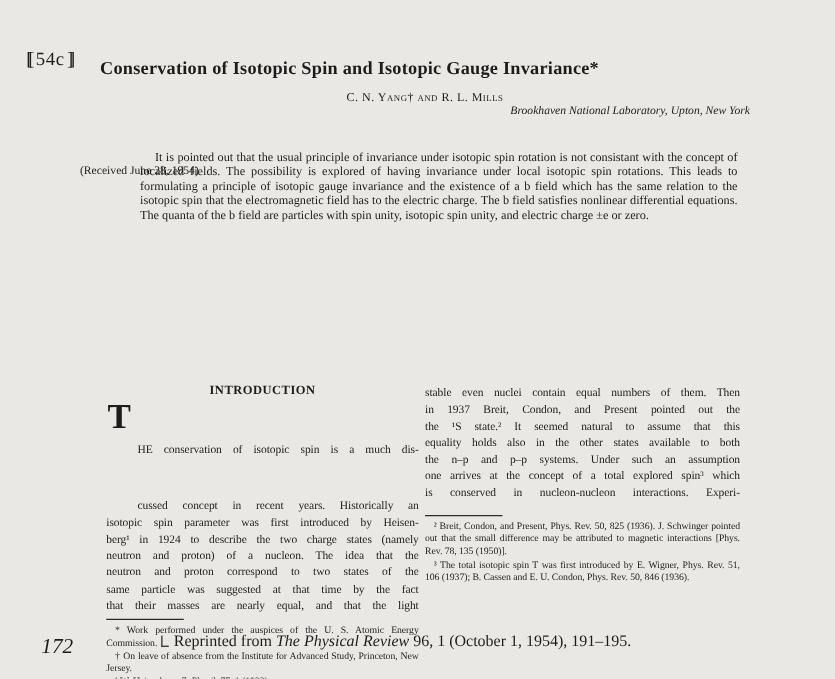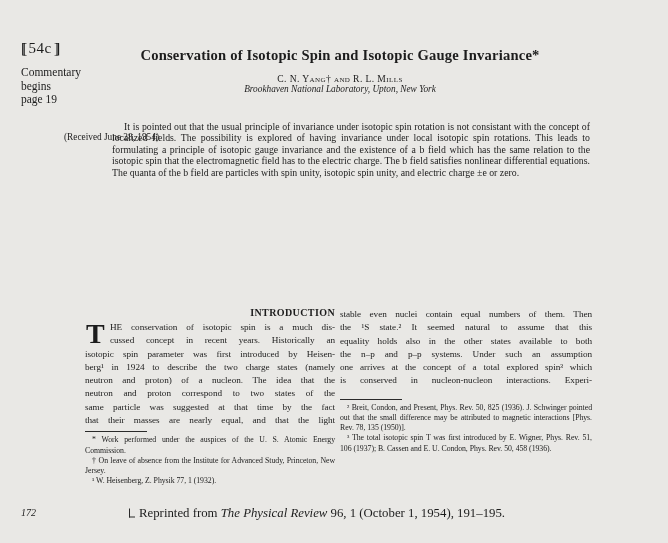--- a/index.html
+++ b/index.html
@@ -16,90 +16,85 @@
   
   .margin-note { position:absolute; left:21px; top:40px; }
   .ref-label { font-size:15px; letter-spacing:0.5px; }
   .ref-label .dbl { text-shadow:1.6px 0 0 currentColor; margin-right:2px; }
   .ref-label .dbl.close { margin-right:0; margin-left:2px; }
   .commentary { margin-top:9px; font-size:11.5px; line-height:13.5px; }
 
   
   .title {
     position:absolute; left:80px; top:47px; width:520px;
-    text-align:center; font-weight:bold; font-size:14.6px; letter-spacing:0.2px;
+    text-align:left; font-weight:bold; font-size:14.6px; letter-spacing:0.2px;
   }
   .authors {
     position:absolute; left:80px; top:73px; width:520px;
     text-align:center; font-variant:small-caps; font-size:9.6px; letter-spacing:0.4px;
   }
   .affiliation {
     position:absolute; left:80px; top:84px; width:520px;
-    text-align:center; font-style:italic; font-size:9.3px;
+    text-align:right; font-style:italic; font-size:9.3px;
   }
   .received {
     position:absolute; left:64px; top:96px; width:520px;
     text-align:left; font-size:9.3px;margin-top:36px;
   }
   .abstract {
     position:absolute; left:112px; top:121px; width:478px;
     font-size:9.8px; line-height:11.4px; text-align:justify; text-indent:12px;
   }
 
   
   .sec-heading {
     position:absolute; left:85px; top:307px; width:250px;
-    text-align:right; font-weight:bold; font-size:10px; letter-spacing:0.4px;
+    text-align:center; font-weight:bold; font-size:10px; letter-spacing:0.4px;
   }
 
   
   .col { position:absolute; font-size:9.2px; }
   .col-left  { left:85px;  top:321px; width:250px; }
   .col-right { left:340px; top:308px; width:252px; }
   .bl {
     line-height:13.3px; height:13.3px; overflow:hidden;
     text-align:justify; text-align-last:justify; letter-spacing:-0.05px;
   }
-  .bl.dc { padding-left:25px; }
+  .bl.dc { padding-left:25px;margin-top:32px; }
   .dropcap {
     position:absolute; left:1px; top:1px;
     font-size:28px; line-height:24px; font-weight:bold;
   }
   .fn-rule { width:62px; height:0; border-top:1px solid #2a2a2a; margin:4px 0 3px 0; }
   .col-right .fn-rule { margin-top:11px; }
   .fn {
     font-size:7.8px; line-height:10.2px; text-align:justify; text-indent:7px;
     letter-spacing:-0.05px;
   }
 
   
   .pgnum {
-    position:absolute; left:21px; top:507px;
-    font-style:italic; font-size:10px;
+    position:absolute; left:33px; top:507px;
+    font-style:italic; font-size:17px;
   }
   .reprint { position:absolute; left:85px; top:506px; font-size:12.8px;margin-left:44px; }
   .reprint .it { font-style:italic; }
   .corner-mark {
     display:inline-block; width:6px; height:9px;
     border-left:1.5px solid #2a2a2a; border-bottom:1.5px solid #2a2a2a;
     margin-right:4px; transform:translateY(0.5px);
   }
 </style>
 </head>
 <body>
 
 <div class="page">
 
   <div class="margin-note">
     <div class="ref-label"><span class="dbl">[</span><span>54c</span><span class="dbl close">]</span></div>
-    <div class="commentary">
-      <div>Commentary</div>
-      <div>begins</div>
-      <div>page 19</div>
-    </div>
   </div>
 
   <div class="title">Conservation of Isotopic Spin and Isotopic Gauge Invariance*</div>
   <div class="authors">C. N. Yang† and R. L. Mills</div>
   <div class="affiliation">Brookhaven National Laboratory, Upton, New York</div>
   <div class="received">(Received June 28, 1954)</div>
   <div class="abstract">It is pointed out that the usual principle of invariance under isotopic spin rotation is not consistant with the concept of localized fields. The possibility is explored of having invariance under local isotopic spin rotations. This leads to formulating a principle of isotopic gauge invariance and the existence of a b field which has the same relation to the isotopic spin that the electromagnetic field has to the electric charge. The b field satisfies nonlinear differential equations. The quanta of the b field are particles with spin unity, isotopic spin unity, and electric charge ±e or zero.</div>
 
   <div class="sec-heading">INTRODUCTION</div>
 
@@ -114,26 +109,27 @@
     <div class="bl">same particle was suggested at that time by the fact</div>
     <div class="bl">that their masses are nearly equal, and that the light</div>
     <div class="fn-rule"></div>
     <div class="fn">* Work performed under the auspices of the U. S. Atomic Energy Commission.</div>
     <div class="fn">† On leave of absence from the Institute for Advanced Study, Princeton, New Jersey.</div>
     <div class="fn">¹ W. Heisenberg, Z. Physik 77, 1 (1932).</div>
   </div>
 
   <div class="col col-right">
     <div class="bl">stable even nuclei contain equal numbers of them. Then</div>
+    <div class="bl">in 1937 Breit, Condon, and Present pointed out the</div>
     <div class="bl">the ¹S state.² It seemed natural to assume that this</div>
     <div class="bl">equality holds also in the other states available to both</div>
     <div class="bl">the n–p and p–p systems. Under such an assumption</div>
     <div class="bl">one arrives at the concept of a total explored spin³ which</div>
     <div class="bl">is conserved in nucleon-nucleon interactions. Experi-</div>
     <div class="fn-rule"></div>
     <div class="fn">² Breit, Condon, and Present, Phys. Rev. 50, 825 (1936). J. Schwinger pointed out that the small difference may be attributed to magnetic interactions [Phys. Rev. 78, 135 (1950)].</div>
-    <div class="fn">³ The total isotopic spin T was first introduced by E. Wigner, Phys. Rev. 51, 106 (1937); B. Cassen and E. U. Condon, Phys. Rev. 50, 458 (1936).</div>
+    <div class="fn">³ The total isotopic spin T was first introduced by E. Wigner, Phys. Rev. 51, 106 (1937); B. Cassen and E. U. Condon, Phys. Rev. 50, 846 (1936).</div>
   </div>
 
   <div class="pgnum">172</div>
   <div class="reprint"><span class="corner-mark"></span><span>Reprinted from </span><span class="it">The Physical Review</span><span> 96, 1 (October 1, 1954), 191–195.</span></div>
 
 </div>
 
 </body></html>

